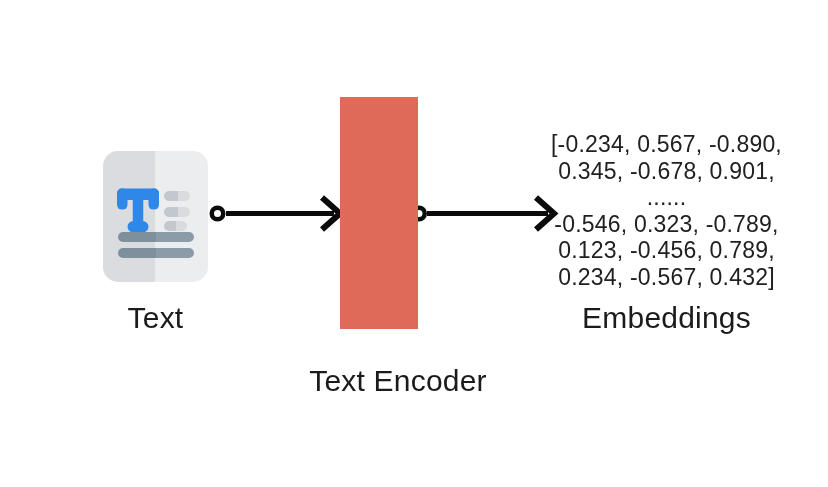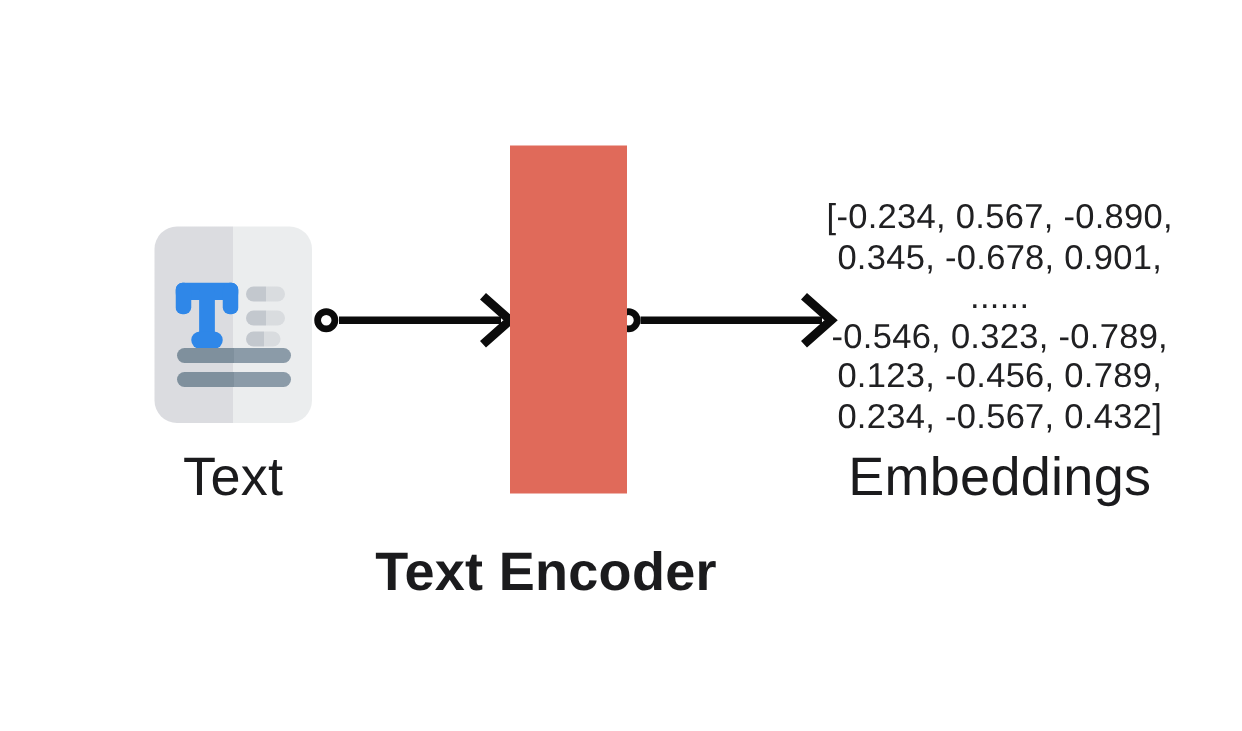--- a/index.html
+++ b/index.html
@@ -53,29 +53,29 @@
   .encoder-rect {
     position: absolute;
     left: 340px; top: 97px;
     width: 78px; height: 232px;
     background: #e06a5a;
   }
   
   .node-label {
     position: absolute;
     text-align: center;
-    font-size: 36px;
+    font-size: 30px;
     line-height: 38px;
     color: #1b1b1d;
     letter-spacing: 0.2px;
   }
   .text-label { left: 88px; top: 299px; width: 135px; }
   .encoder-label {
-    left: 242px; top: 362px; width: 244px;
-    font-weight: 700;
+    left: 276px; top: 362px; width: 244px;
+    font-weight: 400;
   }
   .embeddings-label { left: 500px; top: 299px; width: 333px; }
   
   .vector-block {
     position: absolute;
     left: 500px; top: 131px;
     width: 333px;
     text-align: center;
     font-size: 23px;
     line-height: 26.5px;

